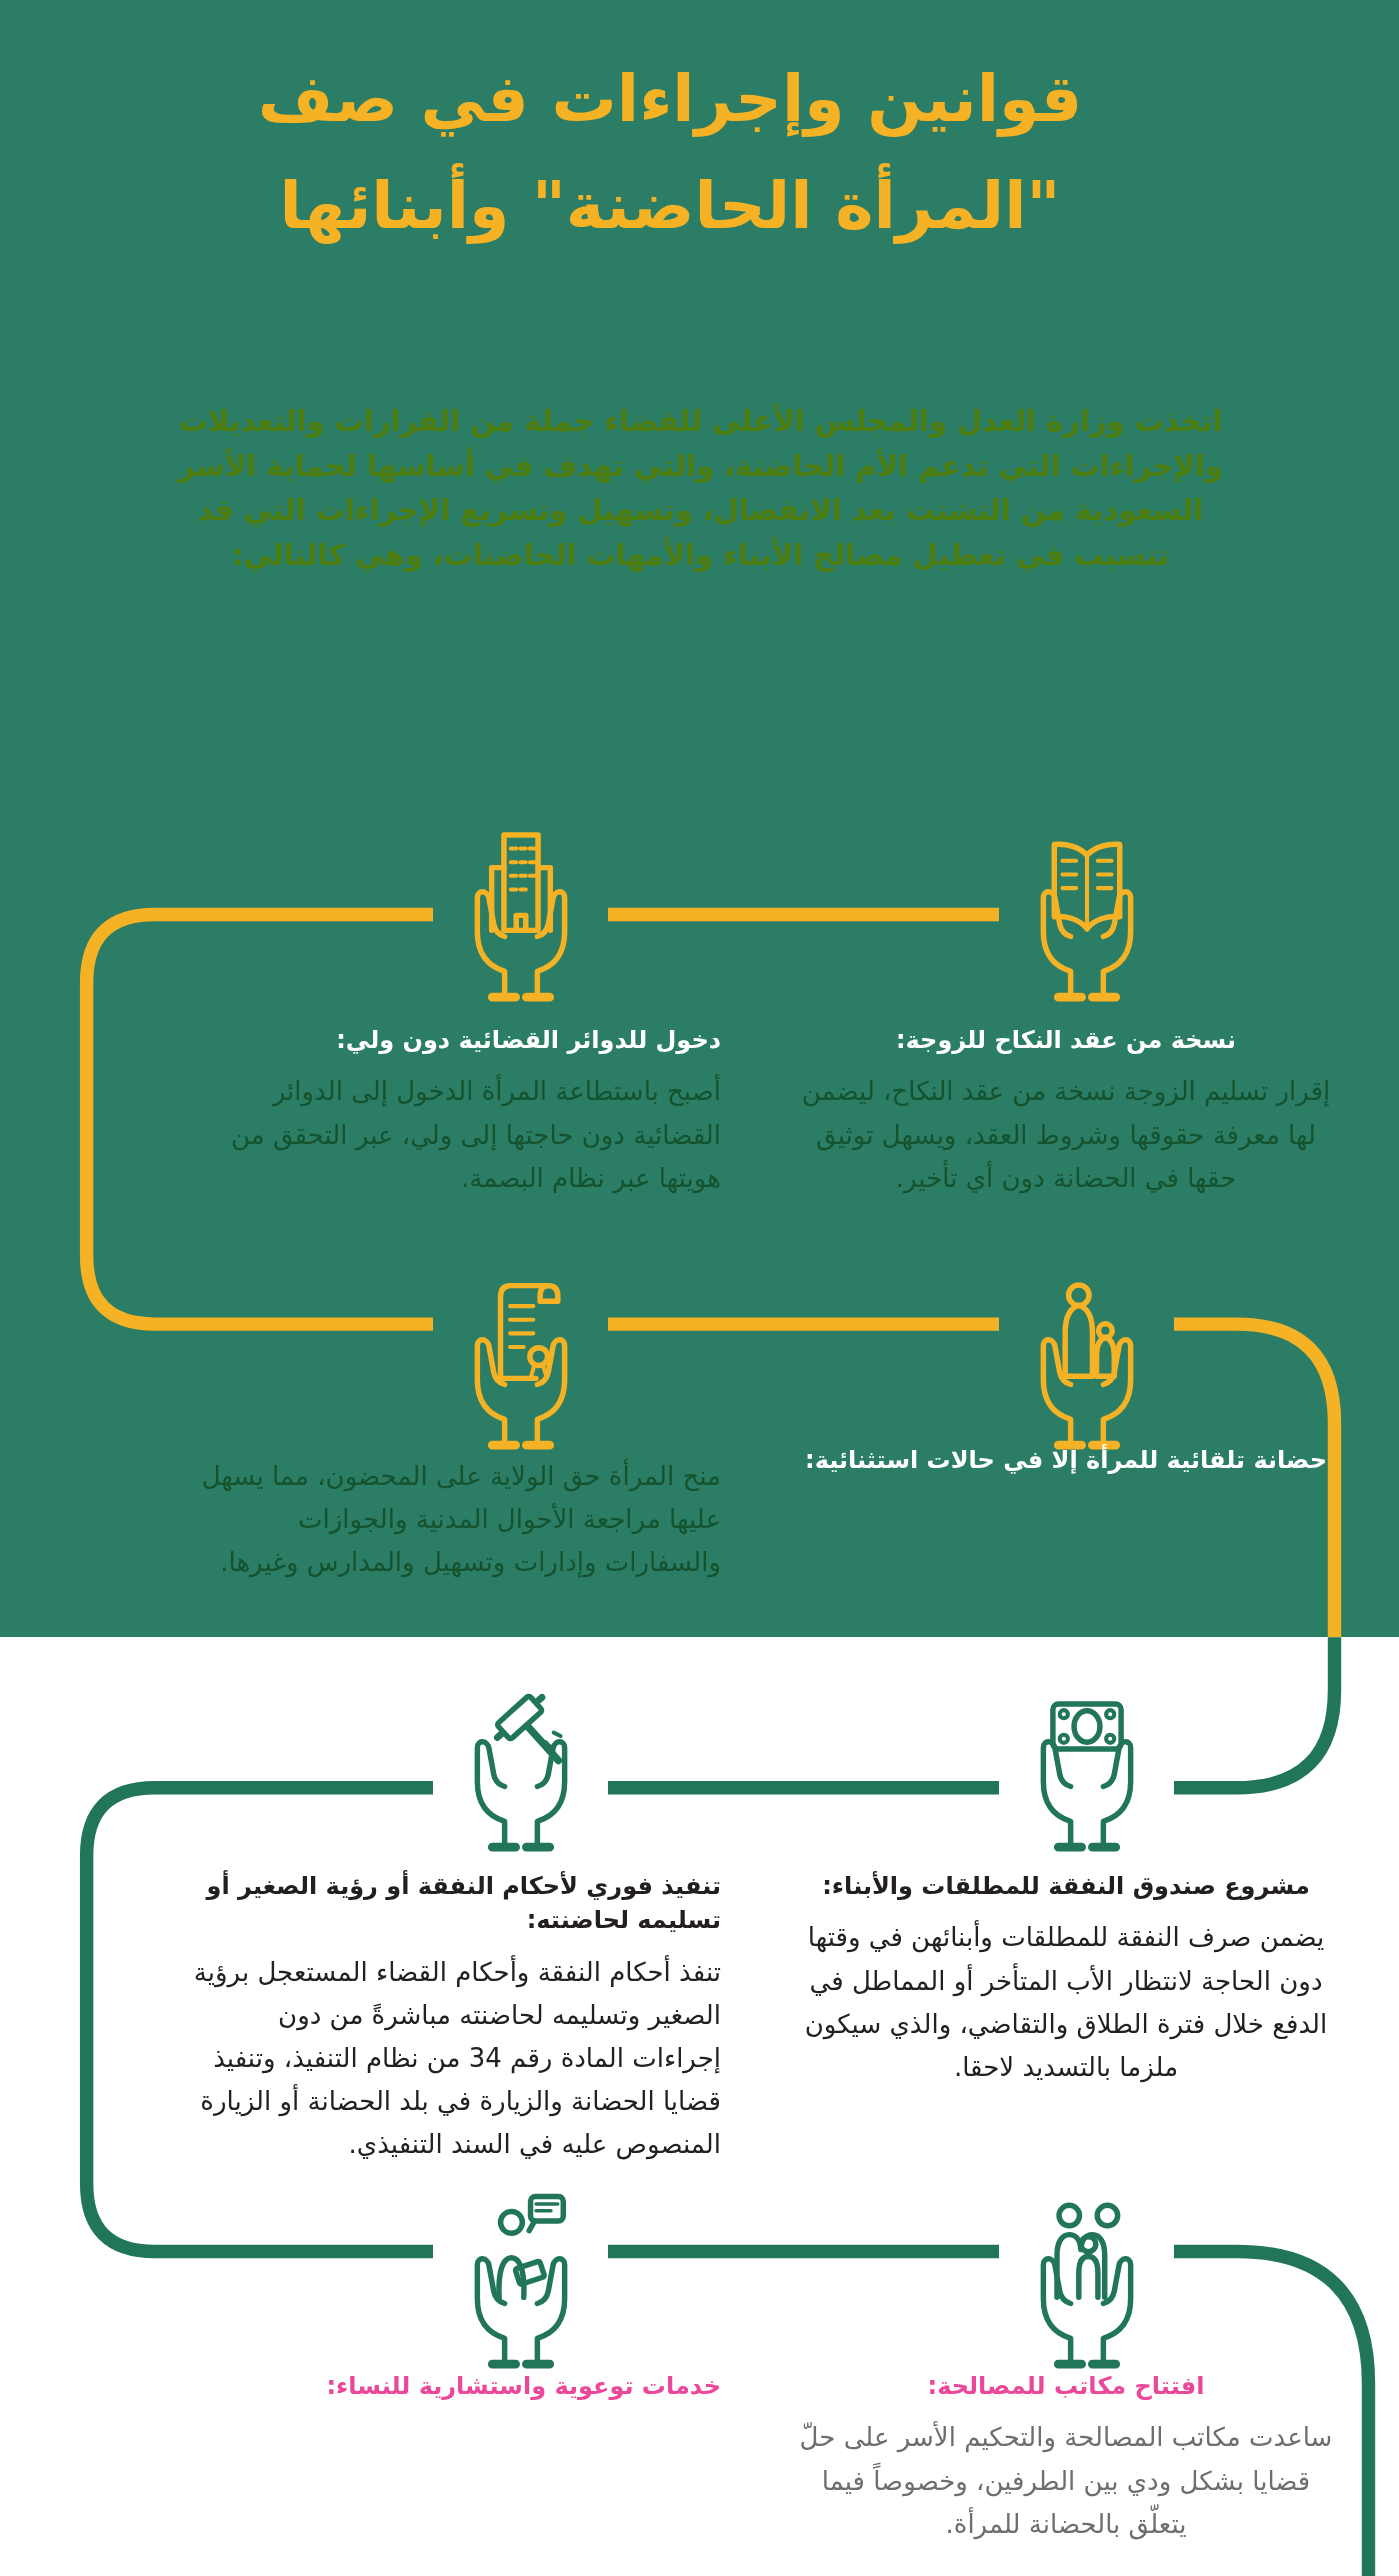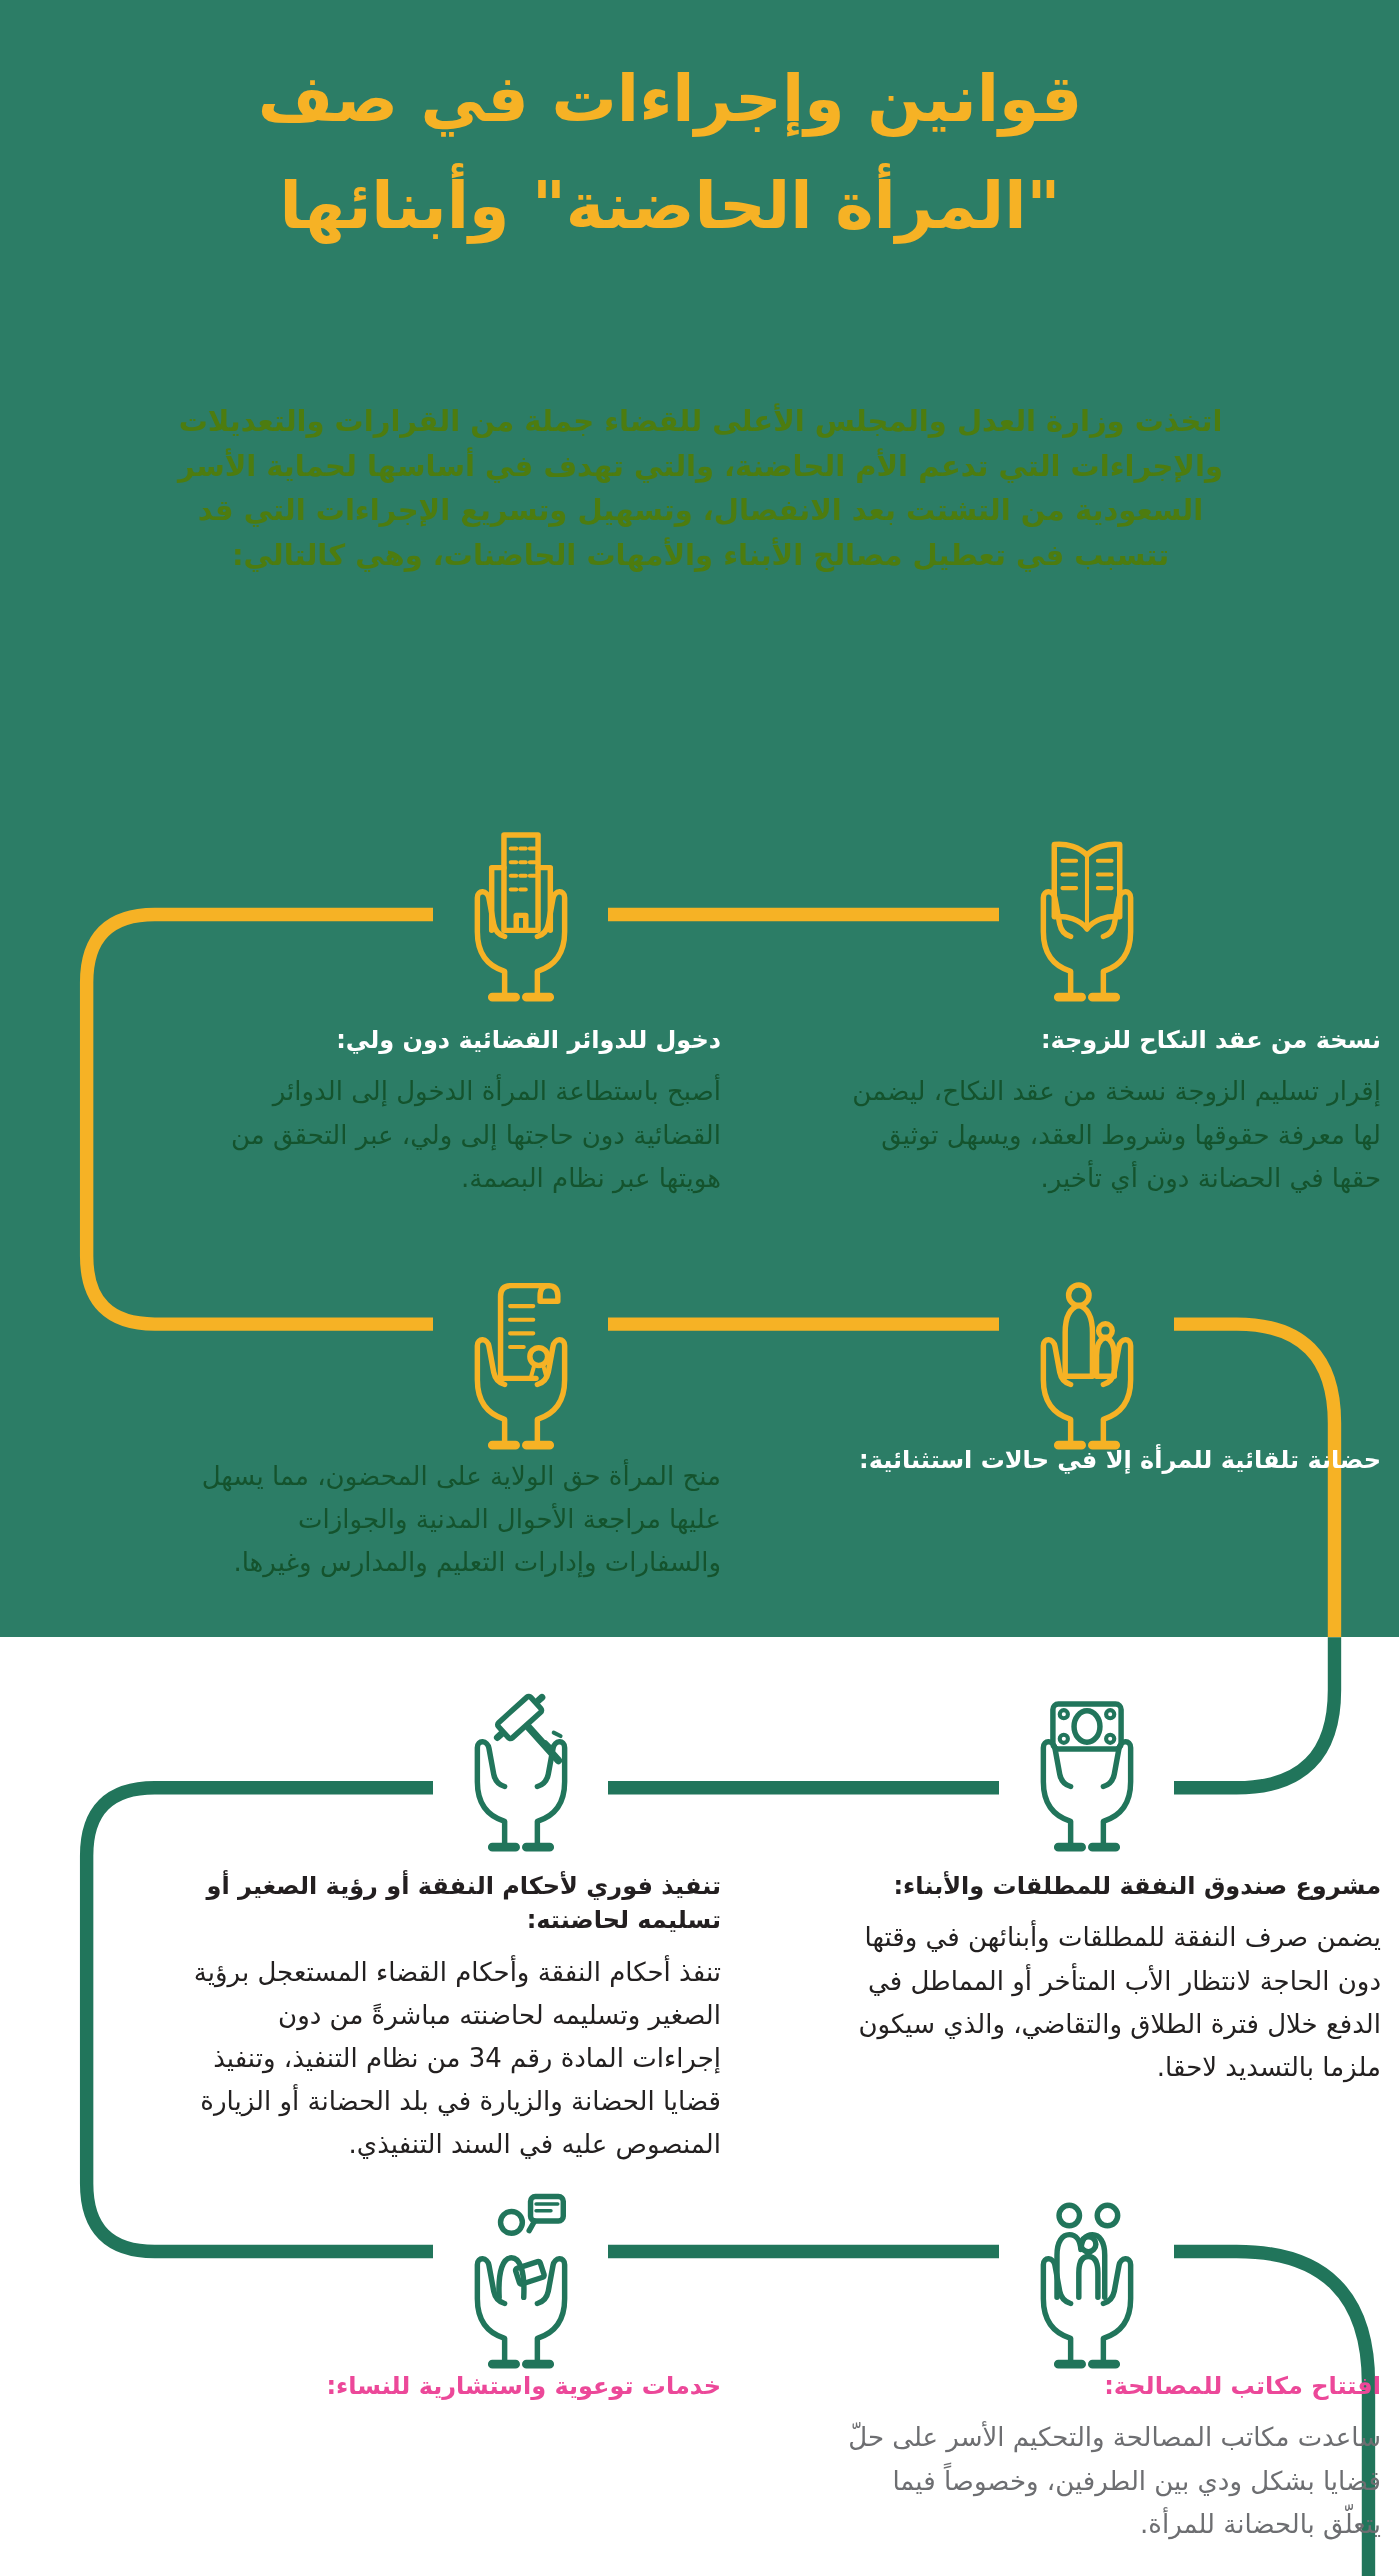--- a/index.html
+++ b/index.html
@@ -23,21 +23,21 @@
     position:absolute;z-index:2;width:175px;height:202px;
     display:flex;align-items:center;justify-content:center;
   }
   .icon-wrap svg{width:150px;height:178px;display:block;}
   .on-green{background:#2C7D66;color:#F6B225;}
   .on-white{background:#ffffff;color:#21755B;}
   .iL{left:433px;} .iR{left:999px;}
   .ir1{top:813px;} .ir2{top:1261px;} .ir3{top:1663px;} .ir4{top:2180px;}
 
   .col{position:absolute;z-index:2;width:536px;direction:rtl;text-align:right;}
-  .cL{left:185px;} .cR{left:845px;}
+  .cL{left:185px;} .cR{left:798px;text-align:center;}
   .r1{top:1023px;} .r2{top:1443px;} .r3{top:1869px;} .r4{top:2369px;}
   .sec-title{font-weight:bold;font-size:24px;line-height:1.42;margin:0 0 13.4px 0;}
   .sec-body{font-size:26px;line-height:1.66;margin:0;}
   .t-white .sec-title{color:#ffffff;} .t-white .sec-body{color:#14532d;margin-top:12px;}
   .t-dark .sec-title{color:#231F20;} .b-dark .sec-body{color:#232020;}
   .t-green .sec-title{color:#ec4899;} .b-gray .sec-body{color:#6D6E71;}
 </style>
 </head>
 <body>
 
@@ -164,21 +164,21 @@
 </div>
 <div class="col cL r1 t-white">
   <p class="sec-title">دخول للدوائر القضائية دون ولي:</p>
   <p class="sec-body">أصبح باستطاعة المرأة الدخول إلى الدوائر القضائية دون حاجتها إلى ولي، عبر التحقق من هويتها عبر نظام البصمة.</p>
 </div>
 
 <div class="col cR r2 t-white">
   <p class="sec-title">حضانة تلقائية للمرأة إلا في حالات استثنائية:</p>
 </div>
 <div class="col cL r2 t-white">
-  <p class="sec-body">منح المرأة حق الولاية على المحضون، مما يسهل عليها مراجعة الأحوال المدنية والجوازات والسفارات وإدارات التعليم والمدارس وغيرها.</p>
+  <p class="sec-body">منح المرأة حق الولاية على المحضون، مما يسهل عليها مراجعة الأحوال المدنية والجوازات والسفارات وإدارات وتسهيل والمدارس وغيرها.</p>
 </div>
 
 <div class="col cR r3 t-dark b-dark">
   <p class="sec-title">مشروع صندوق النفقة للمطلقات والأبناء:</p>
   <p class="sec-body">يضمن صرف النفقة للمطلقات وأبنائهن في وقتها دون الحاجة لانتظار الأب المتأخر أو المماطل في الدفع خلال فترة الطلاق والتقاضي، والذي سيكون ملزما بالتسديد لاحقا.</p>
 </div>
 <div class="col cL r3 t-dark b-dark">
   <p class="sec-title">تنفيذ فوري لأحكام النفقة أو رؤية الصغير أو تسليمه لحاضنته:</p>
   <p class="sec-body">تنفذ أحكام النفقة وأحكام القضاء المستعجل برؤية الصغير وتسليمه لحاضنته مباشرةً من دون إجراءات المادة رقم 34 من نظام التنفيذ، وتنفيذ قضايا الحضانة والزيارة في بلد الحضانة أو الزيارة المنصوص عليه في السند التنفيذي.</p>
 </div>

